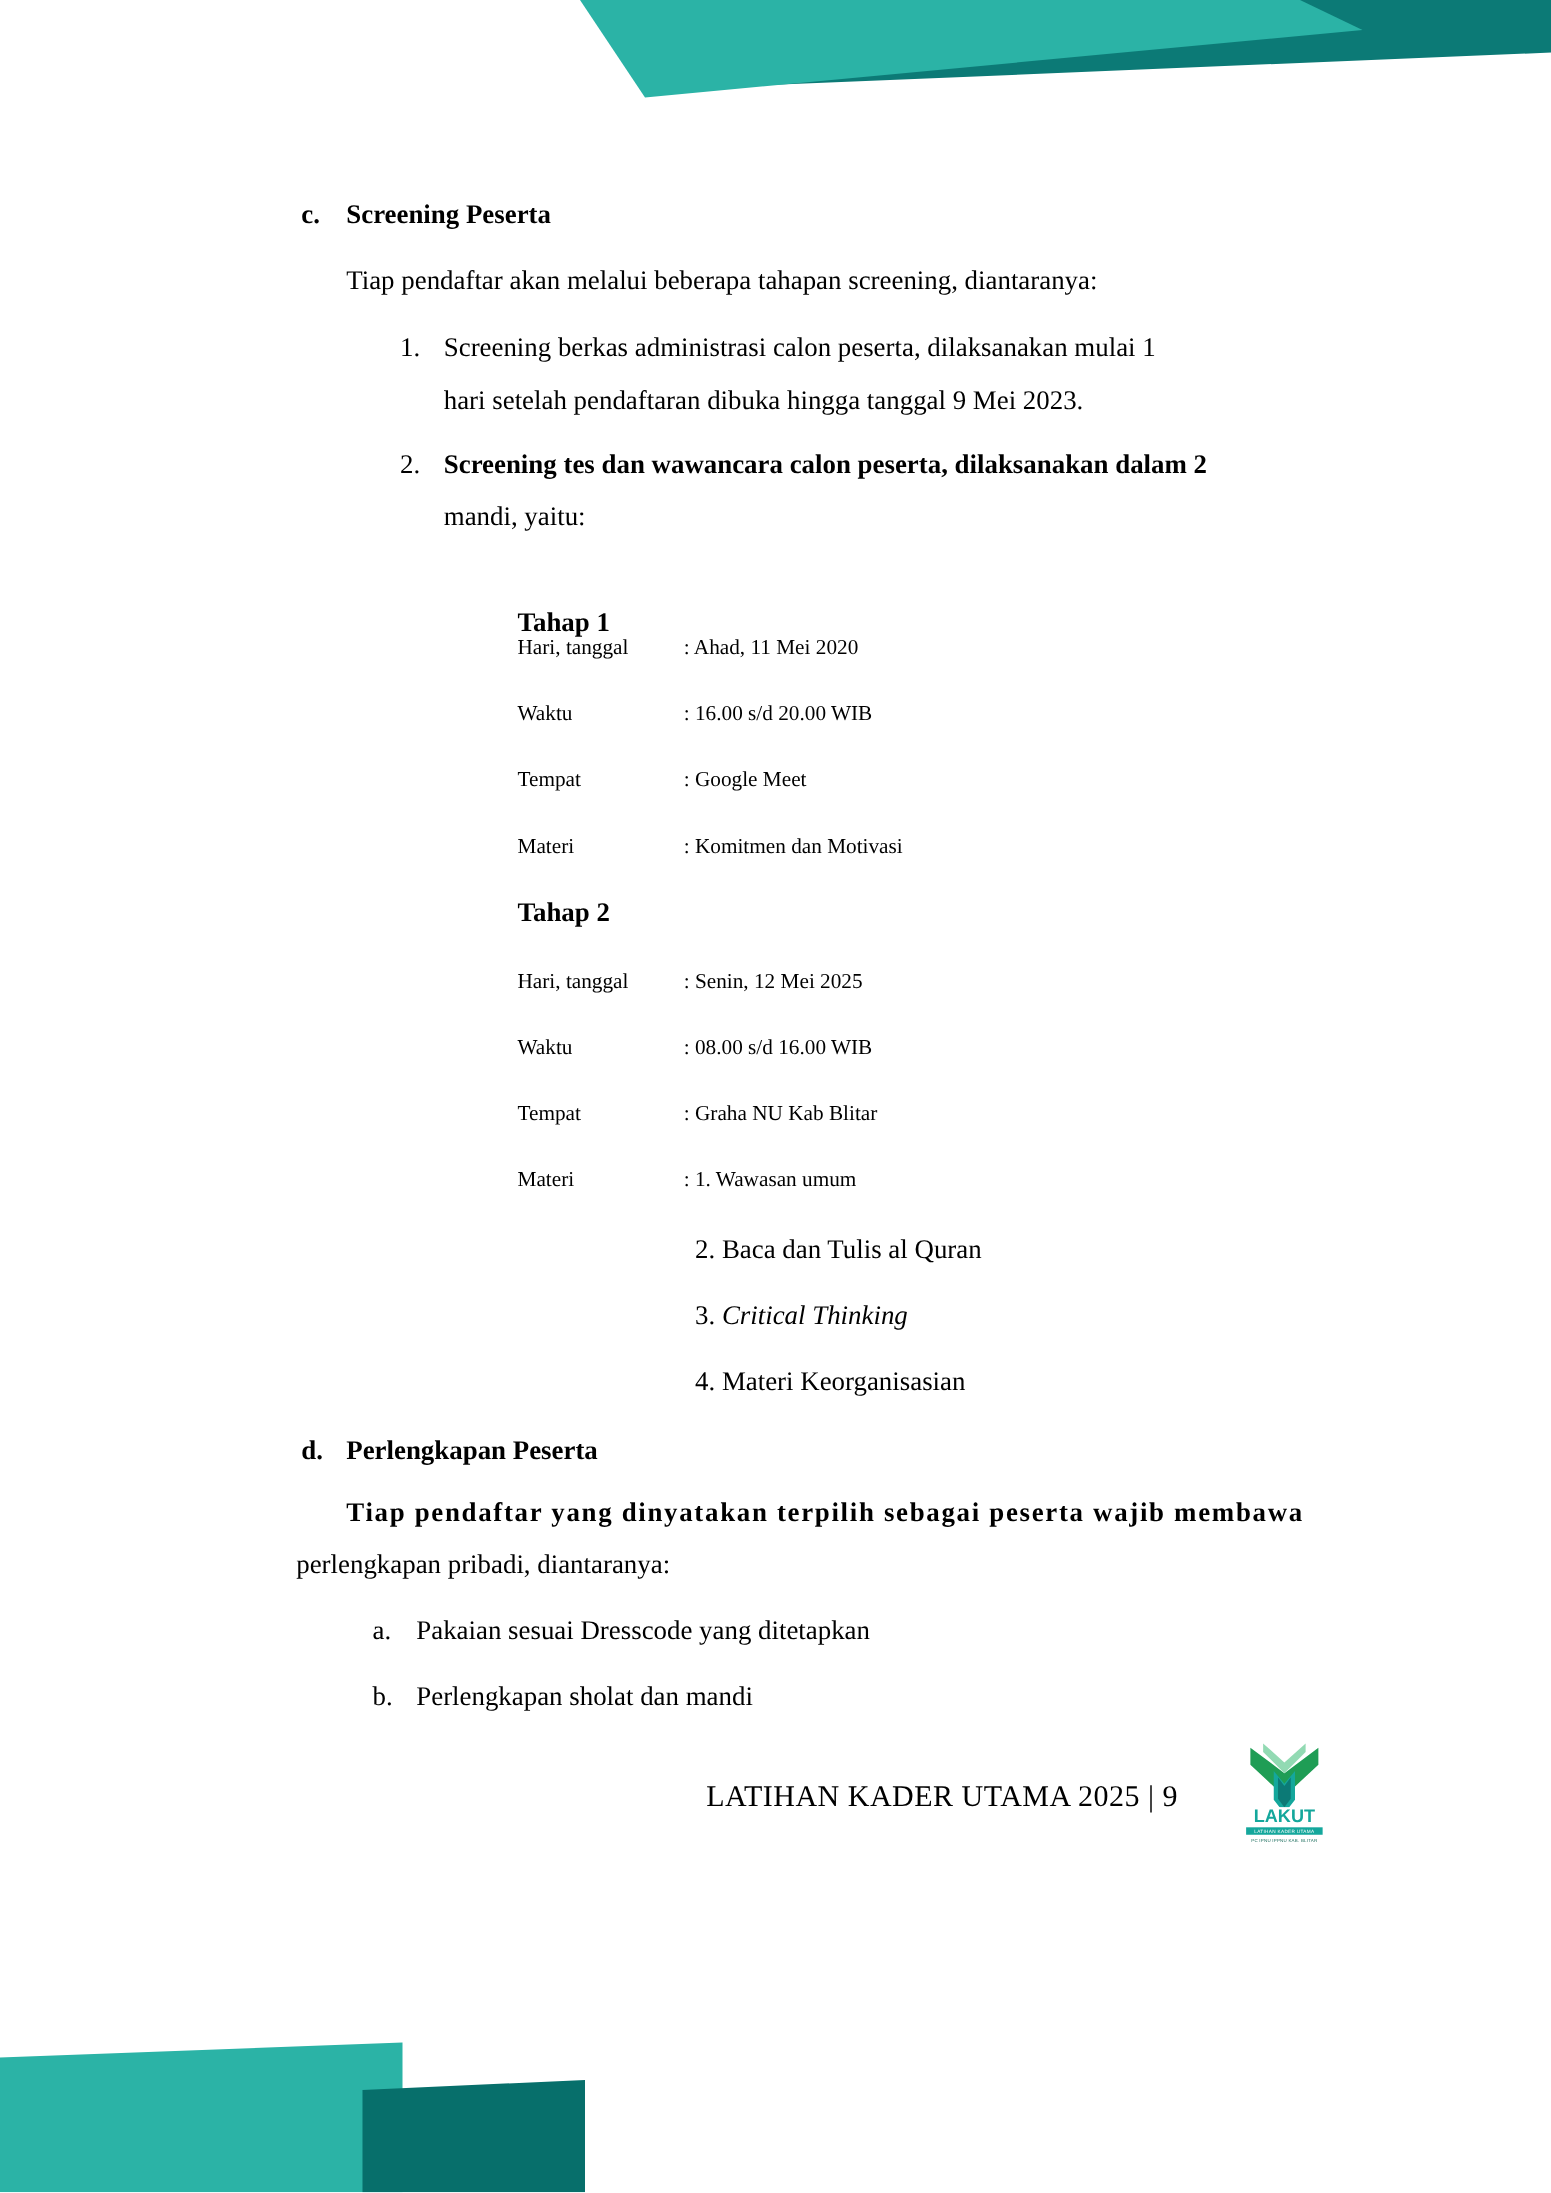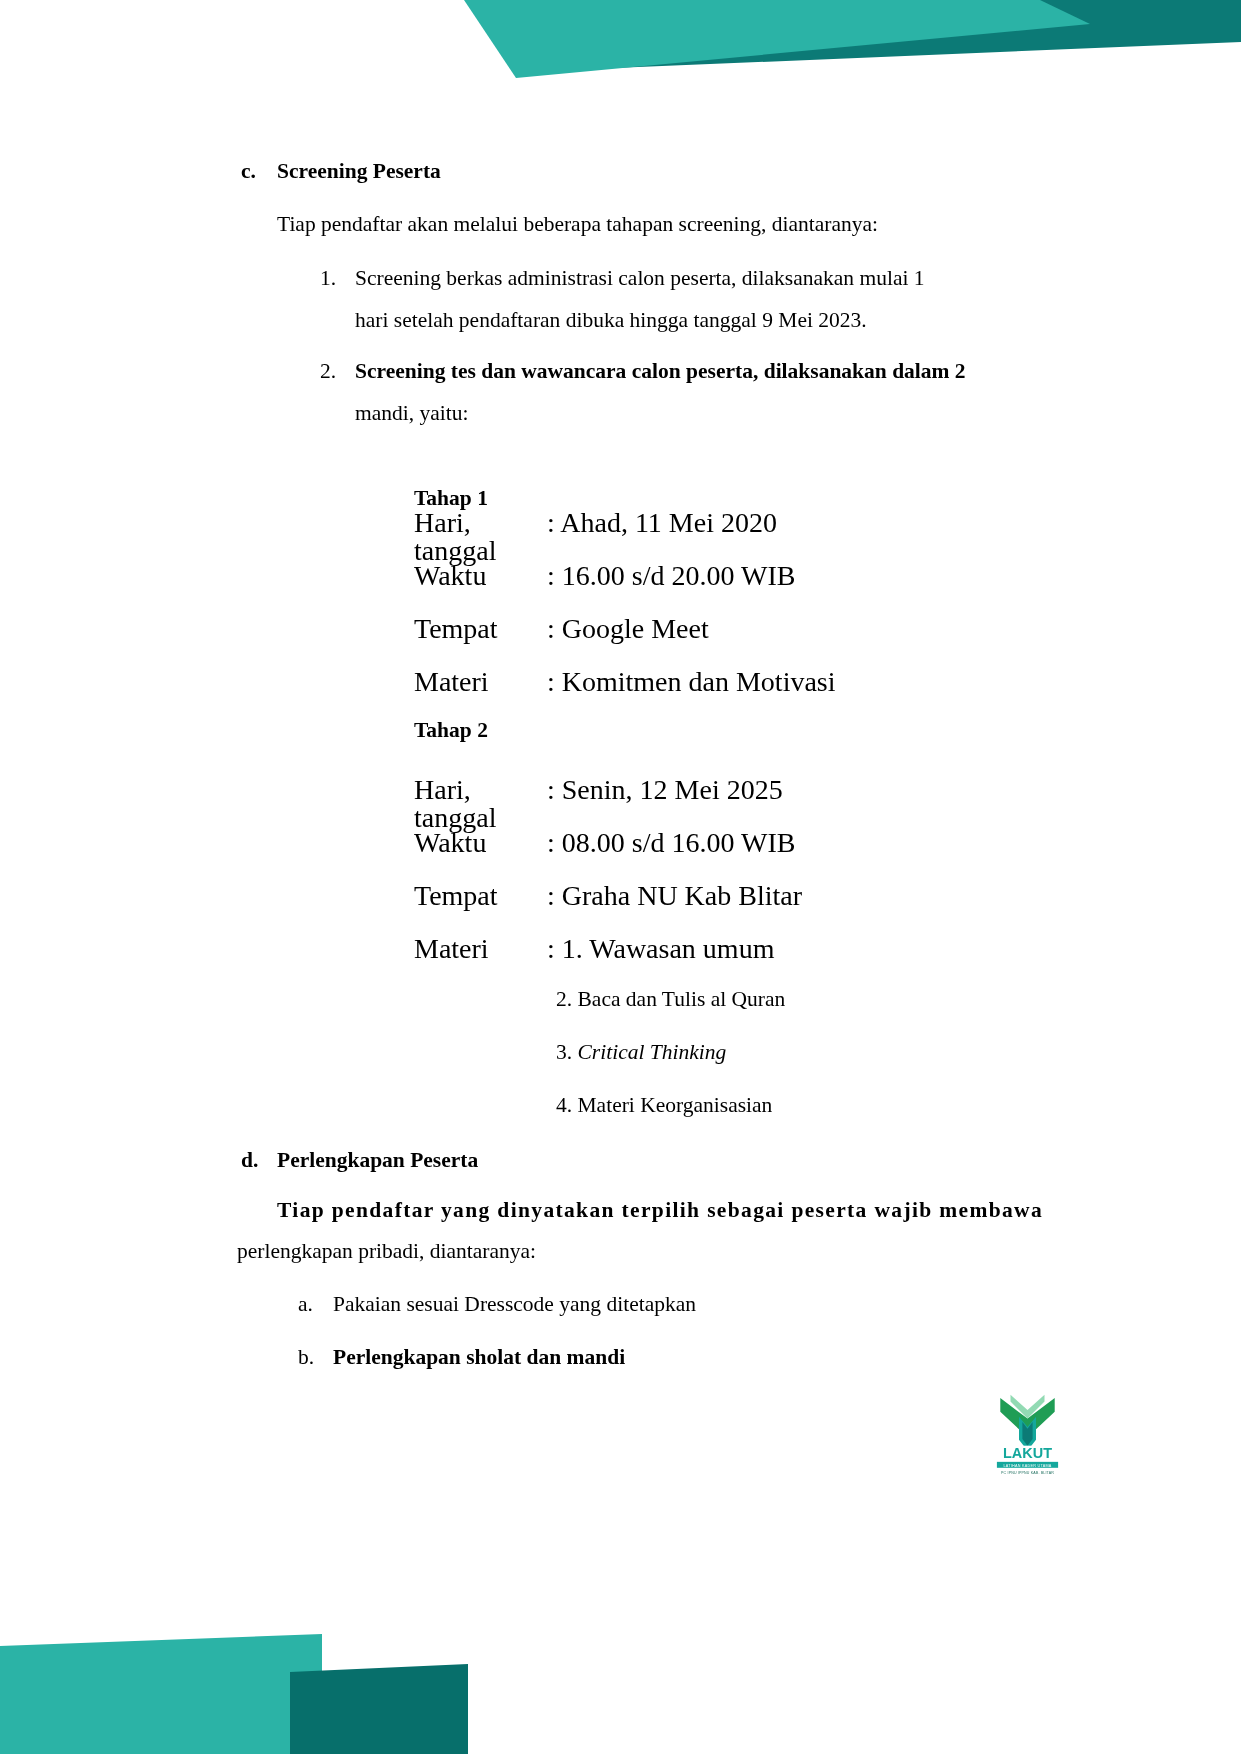--- a/index.html
+++ b/index.html
@@ -50,22 +50,23 @@
     line-height: 1.0;
     white-space: nowrap;
   }
 
   .bold { font-weight: bold; }
   .ital { font-style: italic; }
 
   .kv-row {
     position: absolute;
     display: flex;
-    font-size: 28px;
+    font-size: 17px;
     line-height: 1;
+    align-items: center;
   }
   .kv-key { width: 133px; flex: 0 0 133px; }
   .kv-val { flex: 1 1 auto; }
 
   
   .footer-text {
     position: absolute;
     font-size: 24px;
     letter-spacing: 0.4px;
     white-space: nowrap;
@@ -147,24 +148,25 @@
     <div class="blk bold" style="left:241px; top:1150px;">d.</div>
     <div class="blk bold" style="left:277px; top:1150px;">Perlengkapan Peserta</div>
 
     <div class="blk" style="left:277px; top:1200px; letter-spacing:1.35px;font-weight:bold;">Tiap pendaftar yang dinyatakan terpilih sebagai peserta wajib membawa</div>
     <div class="blk" style="left:213px; top:1241px;margin-left:24px;">perlengkapan pribadi, diantaranya:</div>
 
     <div class="blk" style="left:298px; top:1294px;">a.</div>
     <div class="blk" style="left:333px; top:1294px;">Pakaian sesuai Dresscode yang ditetapkan</div>
 
     <div class="blk" style="left:298px; top:1347px;">b.</div>
-    <div class="blk" style="left:333px; top:1347px;font-weight:bold;">Perlengkapan sholat dan mandi</div>
+    <div class="blk" style="left:333px; top:1347px;">Perlengkapan sholat dan mandi</div>
 
   </div>
 
+  <div class="footer-text" style="left:565px; top:1425px;">LATIHAN KADER UTAMA 2025  |  9</div>
 
   <div class="logo-wrap" style="left:985px; top:1393px; width:85px; height:85px;text-align:center;">
     <svg viewBox="0 0 100 100" width="85" height="85">
 
       <path d="M18 6 L50 30 L82 6 L82 22 L50 52 L18 22 Z" fill="#1f9d55"></path>
       <path d="M30 2 L50 20 L70 2 L70 10 L50 30 L30 10 Z" fill="#7fd4a6" opacity="0.85"></path>
       <path d="M40 28 L50 40 L60 28 L60 55 L50 68 L40 55 Z" fill="#14a79c"></path>
       <path d="M44 34 L50 42 L56 34 L56 54 L50 62 L44 54 Z" fill="#0c7a76"></path>
 
       <rect x="10" y="62" width="80" height="17" fill="#ffffff"></rect>

